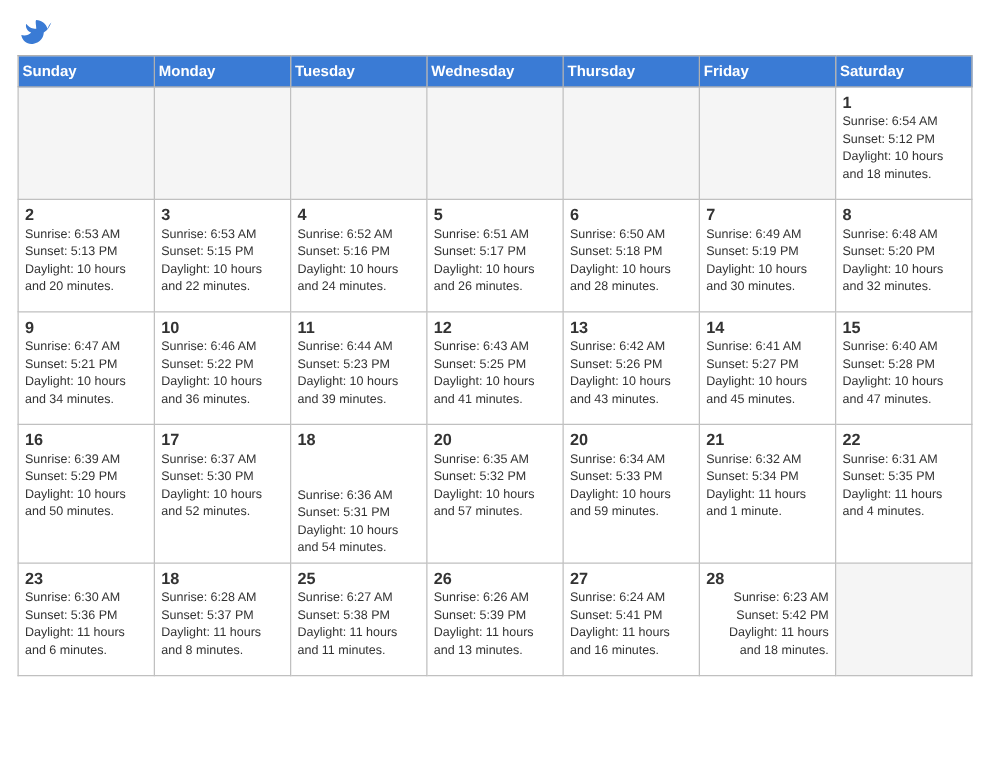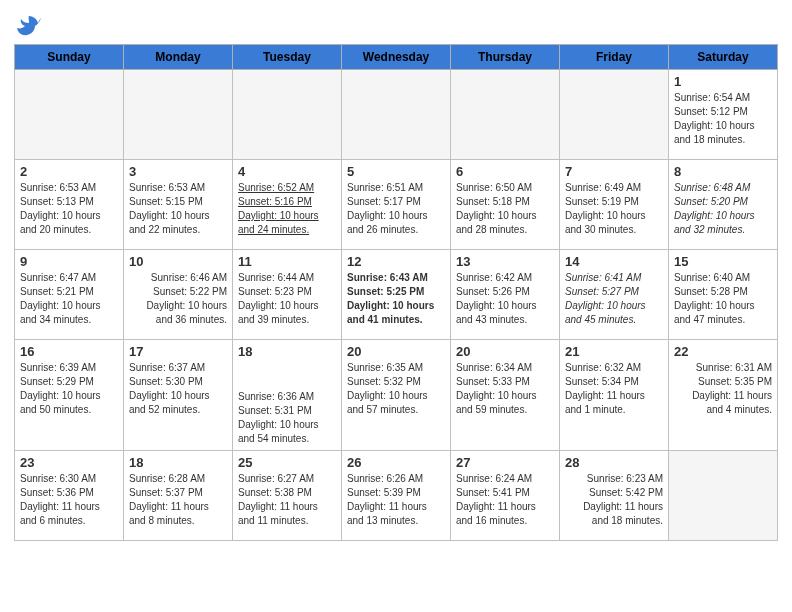--- a/index.html
+++ b/index.html
@@ -4,21 +4,21 @@
   <style>
     * { box-sizing: border-box; margin: 0; padding: 0; }
     body { font-family: Arial, sans-serif; background: #fff; width: 792px; min-height: 612px; }
     .page { width: 792px; padding: 12px 14px; }
     .header { display: flex; justify-content: space-between; align-items: flex-start; margin-bottom: 8px; }
     .logo { display: flex; flex-direction: column; align-items: flex-start; }
     .title-block { text-align: right; }
     .main-title { font-size: 32px; font-weight: bold; color: #222; }
     .subtitle { font-size: 14px; color: #444; }
     .calendar { width: 100%; border-collapse: collapse; table-layout: fixed; }
-    .calendar th { background: #3a7bd5; color: #000000; font-size: 12px; font-weight: bold; padding: 5px 14px; text-align: center; border: 1px solid #b0b0b0; }
+    .calendar th { background: #3a7bd5; color: #ffffff; font-size: 12px; font-weight: bold; padding: 5px 3px; text-align: left; border: 1px solid #b0b0b0; }
     .calendar td { border: 1px solid #c0c0c0; vertical-align: top; padding: 4px 5px; font-size: 10.5px; color: #333; height: 90px; background: #fff; }
     .calendar td.empty { background: #f5f5f5; }
     .day-num { font-size: 13px; font-weight: bold; display: block; margin-bottom: 2px; }
     .day-info { font-size: 10px; color: #333; line-height: 1.4; }
   </style>
 </head>
 <body>
 
 <div class="page">
   <div class="header">
@@ -75,21 +75,21 @@
           </td>
           <td>
             <span class="day-num">3</span>
             <div class="day-info" style="white-space: pre-line;">Sunrise: 6:53 AM
 Sunset: 5:15 PM
 Daylight: 10 hours
 and 22 minutes.</div>
           </td>
           <td>
             <span class="day-num">4</span>
-            <div class="day-info" style="white-space: pre-line; text-decoration: underline;">Sunrise: 6:52 AM
+            <div class="day-info" style="white-space: pre-line;">Sunrise: 6:52 AM
 Sunset: 5:16 PM
 Daylight: 10 hours
 and 24 minutes.</div>
           </td>
           <td>
             <span class="day-num">5</span>
             <div class="day-info" style="white-space: pre-line;">Sunrise: 6:51 AM
 Sunset: 5:17 PM
 Daylight: 10 hours
 and 26 minutes.</div>
@@ -103,65 +103,65 @@
           </td>
           <td>
             <span class="day-num">7</span>
             <div class="day-info" style="white-space: pre-line;">Sunrise: 6:49 AM
 Sunset: 5:19 PM
 Daylight: 10 hours
 and 30 minutes.</div>
           </td>
           <td>
             <span class="day-num">8</span>
-            <div class="day-info" style="white-space: pre-line; font-style: italic;">Sunrise: 6:48 AM
+            <div class="day-info" style="white-space: pre-line;">Sunrise: 6:48 AM
 Sunset: 5:20 PM
 Daylight: 10 hours
 and 32 minutes.</div>
           </td>
         </tr>
         <tr>
           <td>
             <span class="day-num">9</span>
             <div class="day-info" style="white-space: pre-line;">Sunrise: 6:47 AM
 Sunset: 5:21 PM
 Daylight: 10 hours
 and 34 minutes.</div>
           </td>
           <td>
             <span class="day-num">10</span>
-            <div class="day-info" style="white-space: pre-line; text-align: right;">Sunrise: 6:46 AM
+            <div class="day-info" style="white-space: pre-line;">Sunrise: 6:46 AM
 Sunset: 5:22 PM
 Daylight: 10 hours
 and 36 minutes.</div>
           </td>
           <td>
             <span class="day-num">11</span>
             <div class="day-info" style="white-space: pre-line;">Sunrise: 6:44 AM
 Sunset: 5:23 PM
 Daylight: 10 hours
 and 39 minutes.</div>
           </td>
           <td>
             <span class="day-num">12</span>
-            <div class="day-info" style="white-space: pre-line; font-weight: bold;">Sunrise: 6:43 AM
+            <div class="day-info" style="white-space: pre-line;">Sunrise: 6:43 AM
 Sunset: 5:25 PM
 Daylight: 10 hours
 and 41 minutes.</div>
           </td>
           <td>
             <span class="day-num">13</span>
             <div class="day-info" style="white-space: pre-line;">Sunrise: 6:42 AM
 Sunset: 5:26 PM
 Daylight: 10 hours
 and 43 minutes.</div>
           </td>
           <td>
             <span class="day-num">14</span>
-            <div class="day-info" style="white-space: pre-line; font-style: italic;">Sunrise: 6:41 AM
+            <div class="day-info" style="white-space: pre-line;">Sunrise: 6:41 AM
 Sunset: 5:27 PM
 Daylight: 10 hours
 and 45 minutes.</div>
           </td>
           <td>
             <span class="day-num">15</span>
             <div class="day-info" style="white-space: pre-line;">Sunrise: 6:40 AM
 Sunset: 5:28 PM
 Daylight: 10 hours
 and 47 minutes.</div>
@@ -205,21 +205,21 @@
           </td>
           <td>
             <span class="day-num">21</span>
             <div class="day-info" style="white-space: pre-line;">Sunrise: 6:32 AM
 Sunset: 5:34 PM
 Daylight: 11 hours
 and 1 minute.</div>
           </td>
           <td>
             <span class="day-num">22</span>
-            <div class="day-info" style="white-space: pre-line; text-align: right;">Sunrise: 6:31 AM
+            <div class="day-info" style="white-space: pre-line;">Sunrise: 6:31 AM
 Sunset: 5:35 PM
 Daylight: 11 hours
 and 4 minutes.</div>
           </td>
         </tr>
         <tr>
           <td>
             <span class="day-num">23</span>
             <div class="day-info" style="white-space: pre-line;">Sunrise: 6:30 AM
 Sunset: 5:36 PM

